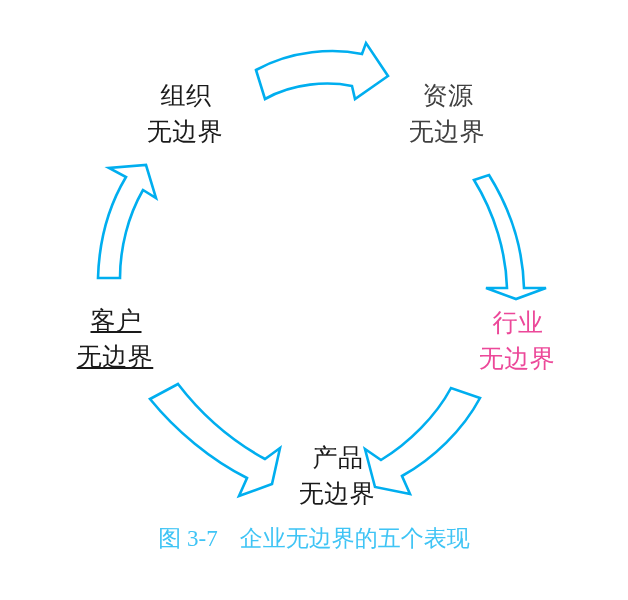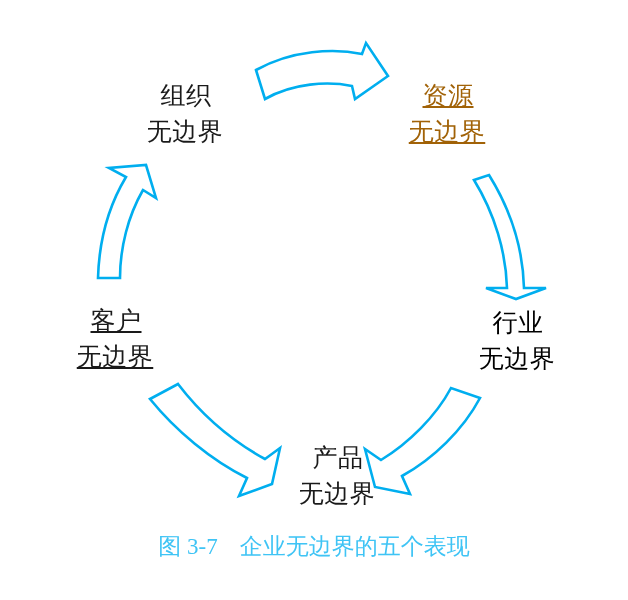--- a/index.html
+++ b/index.html
@@ -74,21 +74,20 @@
     left: 0;
     top: 524px;
     width: 628px;
     text-align: center;
     font-family: "Liberation Serif", "DejaVu Serif", serif;
     font-size: 23px;
     line-height: 1.3;
     color: #3fc4f5;
     user-select: none;
     white-space: nowrap;
-    margin-top: 8px;
   }
   #figure-caption .caption-number { margin-right: 0; }
   #figure-caption .caption-gap {
     display: inline-block;
     width: 22px;
   }
 </style>
 </head>
 <body style="background: rgb(255, 255, 255);">
 
@@ -140,26 +139,26 @@
              L 143,190
              C 128,216 120,248 120,278
              Z"></path>
   </svg>
 
   <div class="node-label" id="node-organization" style="color: rgb(26, 26, 26);">
     <span class="line-top">组织</span>
     <span class="line-bottom">无边界</span>
   </div>
 
-  <div class="node-label" id="node-resource" style="color: #a16207; text-decoration: underline;">
+  <div class="node-label" id="node-resource" style="color: #404040;">
     <span class="line-top">资源</span>
     <span class="line-bottom">无边界</span>
   </div>
 
-  <div class="node-label" id="node-industry" style="color: #000000;">
+  <div class="node-label" id="node-industry" style="color: #ec4899;">
     <span class="line-top">行业</span>
     <span class="line-bottom">无边界</span>
   </div>
 
   <div class="node-label" id="node-product" style="color: rgb(26, 26, 26); text-align: center;">
     <span class="line-top">产品</span>
     <span class="line-bottom">无边界</span>
   </div>
 
   <div class="node-label" id="node-customer" style="color: rgb(26, 26, 26);">

